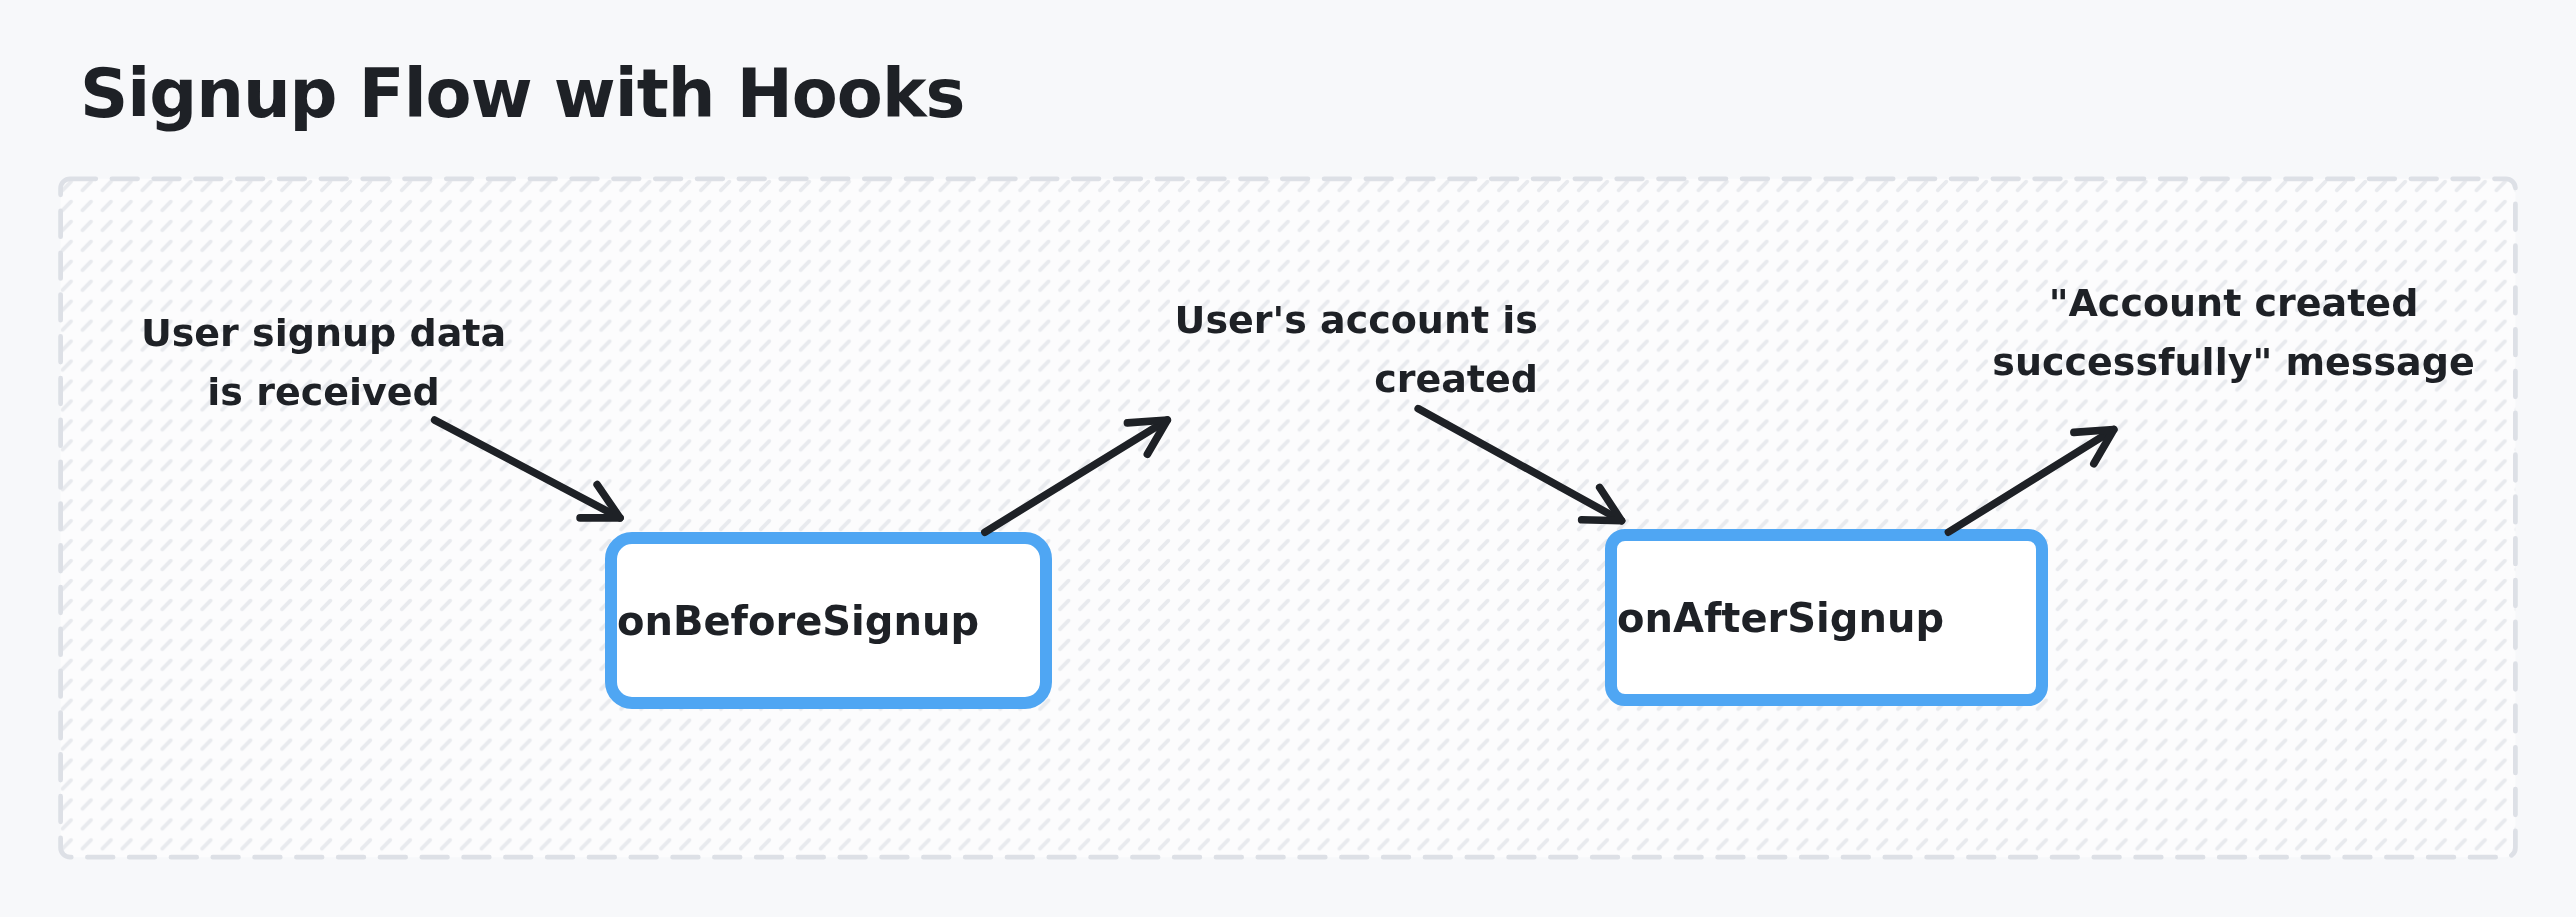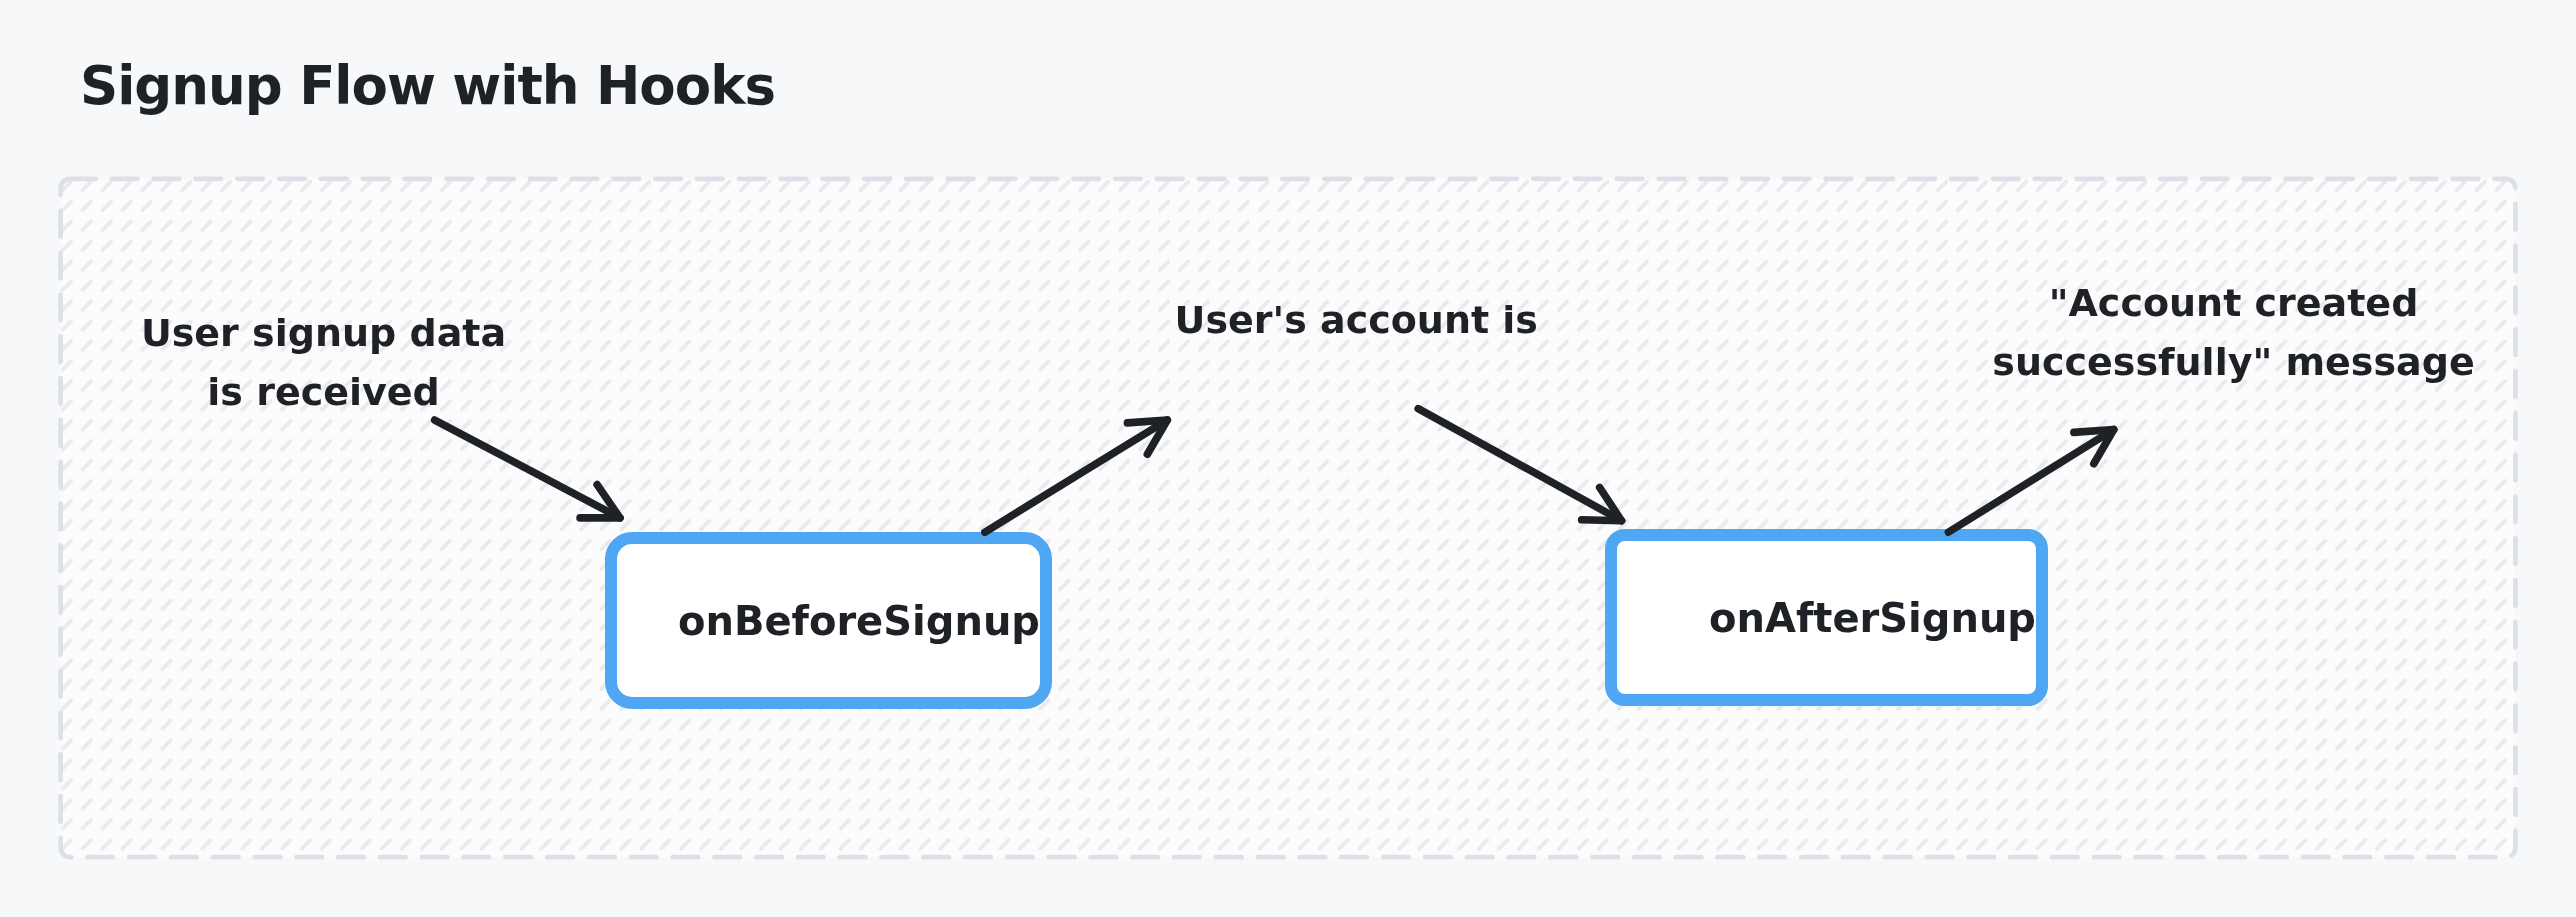--- a/index.html
+++ b/index.html
@@ -19,21 +19,21 @@
     overflow:hidden;
   }
   .canvas{
     position:relative;
     width:2576px;height:917px;
     background:var(--page-bg);
   }
   .title{
     position:absolute;
     left:80px;top:55px;
-    font-size:53px;
+    font-size:67px;
     font-weight:bold;
     letter-spacing:-1px;
     color:var(--ink);
     white-space:nowrap;
   }
   .frame{
     position:absolute;
     left:57px;top:176px;
     width:2462px;height:684px;
   }
@@ -54,21 +54,21 @@
     line-height:59px;
     color:var(--ink);
   }
   .annotation-input{left:81px;top:304px;width:485px;}
   .annotation-created{left:1063px;top:291px;width:475px;text-align:right;}
   .annotation-message{left:1953px;top:274px;width:561px;}
   .node{
     position:absolute;
     display:flex;
     align-items:center;
-    justify-content:flex-end;
+    justify-content:flex-start;
     background:var(--node-bg);
     border:12.4px solid var(--node-border);
     border-radius:27px;
     font-size:40px;
     font-weight:bold;
     color:var(--ink);
   }
   .node-before{left:605px;top:532px;width:447px;height:177px;}
   .node-after{left:1605px;top:529px;width:443px;height:177px;border-radius:20px;}
   .arrows{
@@ -105,20 +105,21 @@
     </svg>
   </div>
 
   <div class="annotation annotation-input">
     <div>User signup data</div>
     <div>is received</div>
   </div>
 
   <div class="annotation annotation-created">
     <div>User's account is</div>
+    <div>created</div>
   </div>
 
   <div class="annotation annotation-message">
     <div>"Account created</div>
     <div>successfully" message</div>
   </div>
 
   <div class="node node-before">
     <span>onBeforeSignup</span>
   </div>

